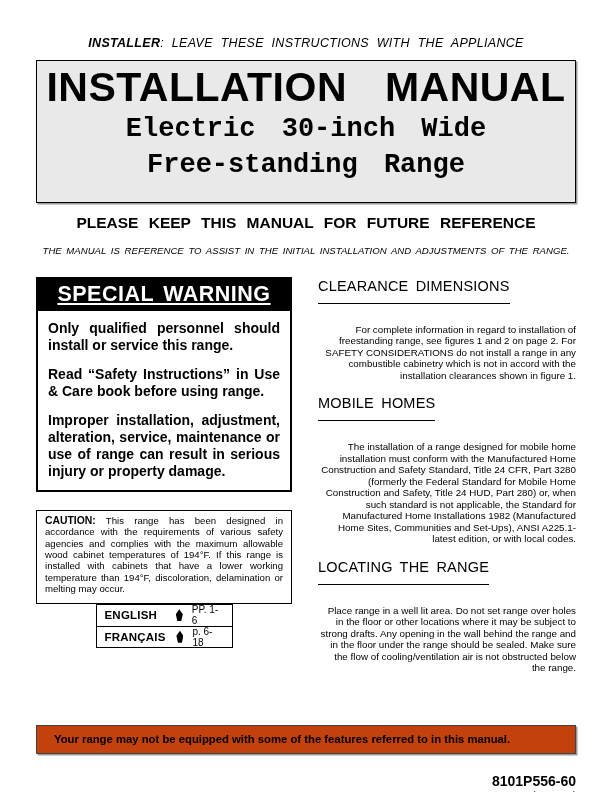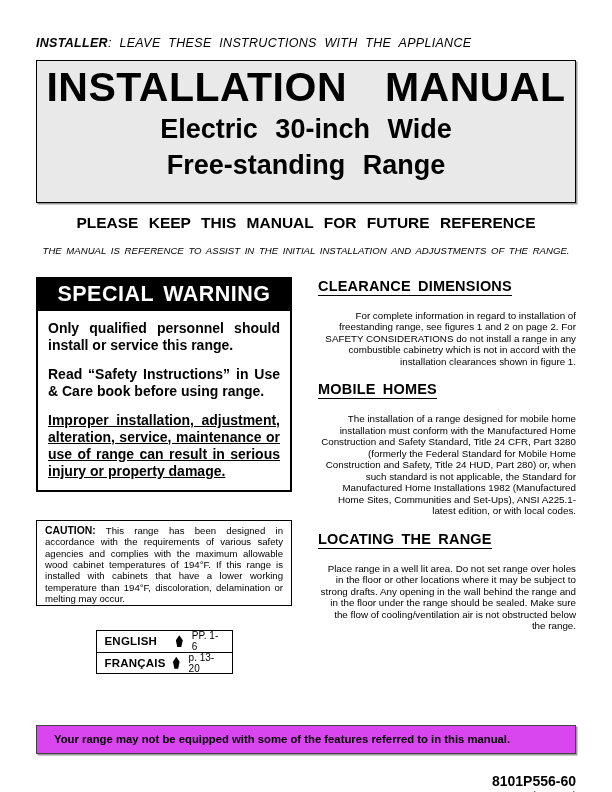--- a/index.html
+++ b/index.html
@@ -1,68 +1,68 @@
 <!DOCTYPE html>
 <html><head>
 <meta charset="utf-8">
 <style>
   * { margin:0; padding:0; box-sizing:border-box; }
   html,body { width:612px; height:792px; background:#ffffff; }
   body { font-family:"Liberation Sans", sans-serif; color:#000; overflow:hidden; }
   .page { position:relative; width:612px; height:792px; background:#fff; }
 
   
-  .installer-line { margin:36px 36px 8px; font-style:italic;
+  .installer-line { margin:36px 36px 8px; text-align:center; font-style:italic;
     font-size:12.5px; word-spacing:4px; letter-spacing:0.3px; }
   .installer-line .lead { font-weight:bold; }
 
   
   .title-box { margin:10px 36px 0; background:#e9e9e9; border:1.5px solid #000;
     box-shadow:1.5px 1.5px 0 #9a9a9a; text-align:center; padding:4px 4px 18px; }
   .title-main { font-size:41px; font-weight:bold; letter-spacing:0.5px; word-spacing:26px; line-height:1.12; }
-  .title-sub { font-size:27px; font-weight:bold; word-spacing:10px; line-height:1.35; }
+  .title-sub { font-size:27px; font-weight:bold; word-spacing:10px; line-height:1.35;font-family:Liberation Mono, monospace; }
 
   .keep-line { margin-top:11px; text-align:center; font-size:15.5px; font-weight:bold; word-spacing:6px; }
   .intent-line { margin-top:13px; text-align:center; font-style:italic; font-size:9.6px; word-spacing:2px; }
 
   
   .columns { display:flex; margin:21px 36px 0; align-items:flex-start; }
   .col-left { width:256px; flex:0 0 256px; }
   .col-right { margin-left:26px; width:258px; flex:0 0 258px; }
 
   
   .warning-box { border:2px solid #000; }
   .warning-header { background:#000; color:#fff; text-align:center; font-weight:bold;
-    font-size:21.5px; letter-spacing:0.5px; word-spacing:3px; padding:3px 0 4px; }
+    font-size:21.5px; letter-spacing:0.5px; word-spacing:3px; padding:3px 0 4px;text-decoration:underline; }
   .warning-body { padding:9px 10px 10px; }
   .warning-body p { font-weight:bold; font-size:14px; line-height:17px; text-align:justify; margin-bottom:12px; }
-  .warning-body p:last-child { margin-bottom:0;text-decoration:underline; }
+  .warning-body p:last-child { margin-bottom:0; }
 
   
-  .caution-box { border:1.2px solid #000; margin-top:28px; padding:4px 8px 0; }
+  .caution-box { border:1.2px solid #000; margin-top:18px; padding:4px 8px 8px; }
   .caution-text { font-size:9.6px; line-height:11.4px; text-align:justify; }
   .caution-text .lead { font-weight:bold; font-size:10.4px; }
 
   
-  .lang-box { border:1.5px solid #000; width:137px; margin:24px auto 0; }
+  .lang-box { border:1.5px solid #000; width:137px; margin:0 auto 0; }
   .lang-row { display:flex; align-items:center; padding:2px 8px; height:21px; }
   .lang-row.sep { border-top:1px solid #000; }
   .lang-label { font-weight:bold; font-size:11.5px; width:72px; letter-spacing:0.2px; }
   .arrow-icon { display:inline-block; width:7px; height:12px; background:#000; margin-right:9px;
     clip-path:polygon(50% 0, 100% 42%, 78% 100%, 22% 100%, 0 42%); }
   .lang-pages { font-weight:normal; font-size:10px; }
 
   
   .section { margin-bottom:13px; }
-  .section-heading { display:inline-block; font-weight:bold; font-size:14.5px; word-spacing:3px;
-    letter-spacing:0.2px; border-bottom:1.5px solid #000; padding-bottom:1px; margin-bottom:14px; }
+  .section-heading { display:inline-block; font-weight:normal; font-size:14.5px; word-spacing:3px;
+    letter-spacing:0.2px; border-bottom:1.5px solid #000; padding-bottom:9px; margin-bottom:20px; }
   .section-body { font-size:9.8px; line-height:11.5px;text-align:right; }
 
   
-  .footer-box { position:absolute; left:36px; right:36px; top:689px; background:#d946ef;
+  .footer-box { position:absolute; left:36px; right:36px; top:689px; background:#c2410c;
     border:1px solid #444; box-shadow:1.5px 1.5px 0 #9a9a9a; padding:6px 17px 7px; }
   .footer-text { font-weight:bold; font-size:11.3px; line-height:14px; text-align:justify; }
   .doc-number { position:absolute; right:36px; top:737px; text-align:right; }
   .part-number { font-weight:bold; font-size:14px; }
   .revision-date { font-size:9.3px; margin-top:1px; }
 </style>
 </head>
 <body>
 
 <div class="page">
@@ -97,21 +97,21 @@
 
       <div class="lang-box">
         <div class="lang-row">
           <span class="lang-label">ENGLISH</span>
           <span class="arrow-icon"></span>
           <span class="lang-pages">PP. 1-6</span>
         </div>
         <div class="lang-row sep">
           <span class="lang-label">FRANÇAIS</span>
           <span class="arrow-icon"></span>
-          <span class="lang-pages">p. 13-20</span>
+          <span class="lang-pages">p. 6-18</span>
         </div>
       </div>
 
     </div>
 
     <div class="col-right">
 
       <div class="section">
         <div class="section-heading">CLEARANCE DIMENSIONS</div>
         <div class="section-body">For complete information in regard to installation of freestanding range, see figures 1 and 2 on page 2. For SAFETY CONSIDERATIONS do not install a range in any combustible cabinetry which is not in accord with the installation clearances shown in figure 1.</div>

